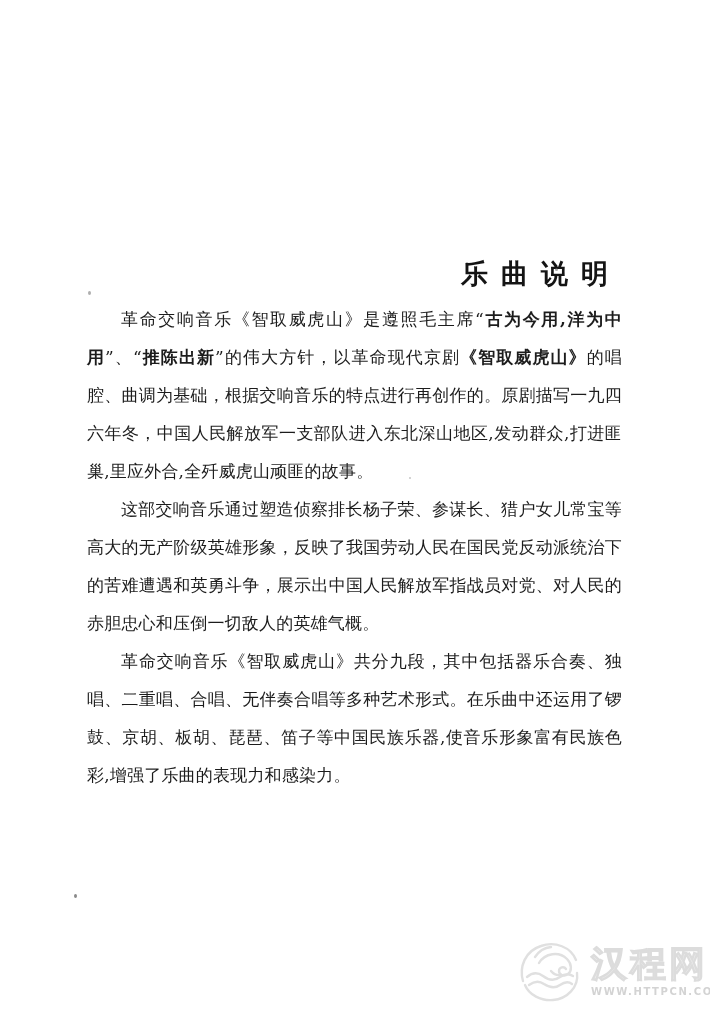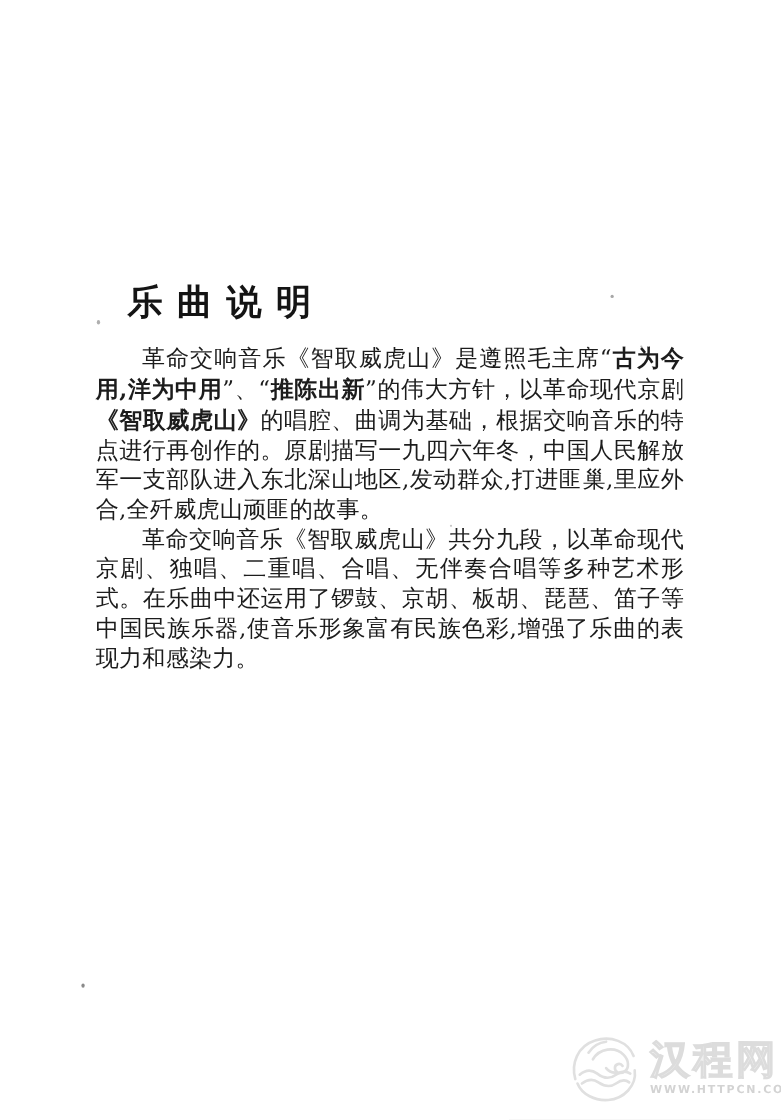--- a/index.html
+++ b/index.html
@@ -8,39 +8,39 @@
     width: 710px;
     height: 1018px;
     margin: 0 auto;
     background: #ffffff;
     overflow: hidden;
     font-family: "DejaVu Serif", "Liberation Serif", serif;
     color: #1c1c1c;
   }
   .page-title {
     position: absolute;
-    left: 103px;
+    left: 86px;
     top: 257px;
     width: 535px;
-    text-align: left;
+    text-align: right;
     font-family: "DejaVu Sans", "Liberation Sans", sans-serif;
-    font-size: 32px;
+    font-size: 27px;
     font-weight: 700;
     letter-spacing: 13px;
     text-indent: 13px;
     line-height: 34px;
     color: #141414;
   }
   .content {
     position: absolute;
     left: 87px;
-    top: 312px;
+    top: 300px;
     width: 535px;
-    font-size: 21px;
-    line-height: 27px;
+    font-size: 17px;
+    line-height: 38px;
     text-align: justify;
     letter-spacing: 0.2px;
   }
   .content p {
     margin: 0;
     text-indent: 2em;
   }
   .content .b { font-weight: 700; }
   .content p.bold-para { font-weight: 700; }
 
@@ -83,21 +83,22 @@
 </style>
 </head>
 <body>
 
 <div class="page">
 
   <div class="page-title">乐曲说明</div>
 
   <div class="content">
       <p><span>革命交响音乐《智取威虎山》是遵照毛主席“</span><span class="b">古为今用,洋为中用</span><span>”、“</span><span class="b">推陈出新</span><span>”的伟大方针，以革命现代京剧</span><span class="b">《智取威虎山》</span><span>的唱腔、曲调为基础，根据交响音乐的特点进行再创作的。原剧描写一九四六年冬，中国人民解放军一支部队进入东北深山地区,发动群众,打进匪巢,里应外合,全歼威虎山顽匪的故事。</span></p>
-      <p><span>革命交响音乐《智取威虎山》共分九段，以革命现代京剧、独唱、二重唱、合唱、无伴奏合唱等多种艺术形式。在乐曲中还运用了锣鼓、京胡、板胡、琵琶、笛子等中国民族乐器,使音乐形象富有民族色彩,增强了乐曲的表现力和感染力。</span></p>
+      <p><span>这部交响音乐通过塑造侦察排长杨子荣、参谋长、猎户女儿常宝等高大的无产阶级英雄形象，反映了我国劳动人民在国民党反动派统治下的苦难遭遇和英勇斗争，展示出中国人民解放军指战员对党、对人民的赤胆忠心和压倒一切敌人的英雄气概。</span></p>
+      <p><span>革命交响音乐《智取威虎山》共分九段，其中包括器乐合奏、独唱、二重唱、合唱、无伴奏合唱等多种艺术形式。在乐曲中还运用了锣鼓、京胡、板胡、琵琶、笛子等中国民族乐器,使音乐形象富有民族色彩,增强了乐曲的表现力和感染力。</span></p>
     </div>
 
   <div class="speck" style="left:88px; top:291px; width:3px; height:4px; opacity:.55;"></div>
   <div class="speck" style="left:555px; top:268px; width:3px; height:3px; opacity:.6;"></div>
   <div class="speck" style="left:74px; top:894px; width:3px; height:4px; opacity:.8;"></div>
   <div class="speck" style="left:582px; top:314px; width:2px; height:2px; opacity:.45;"></div>
   <div class="speck" style="left:409px; top:477px; width:2px; height:2px; opacity:.4;"></div>
 
   <div class="watermark">
     <span class="wm-logo">

